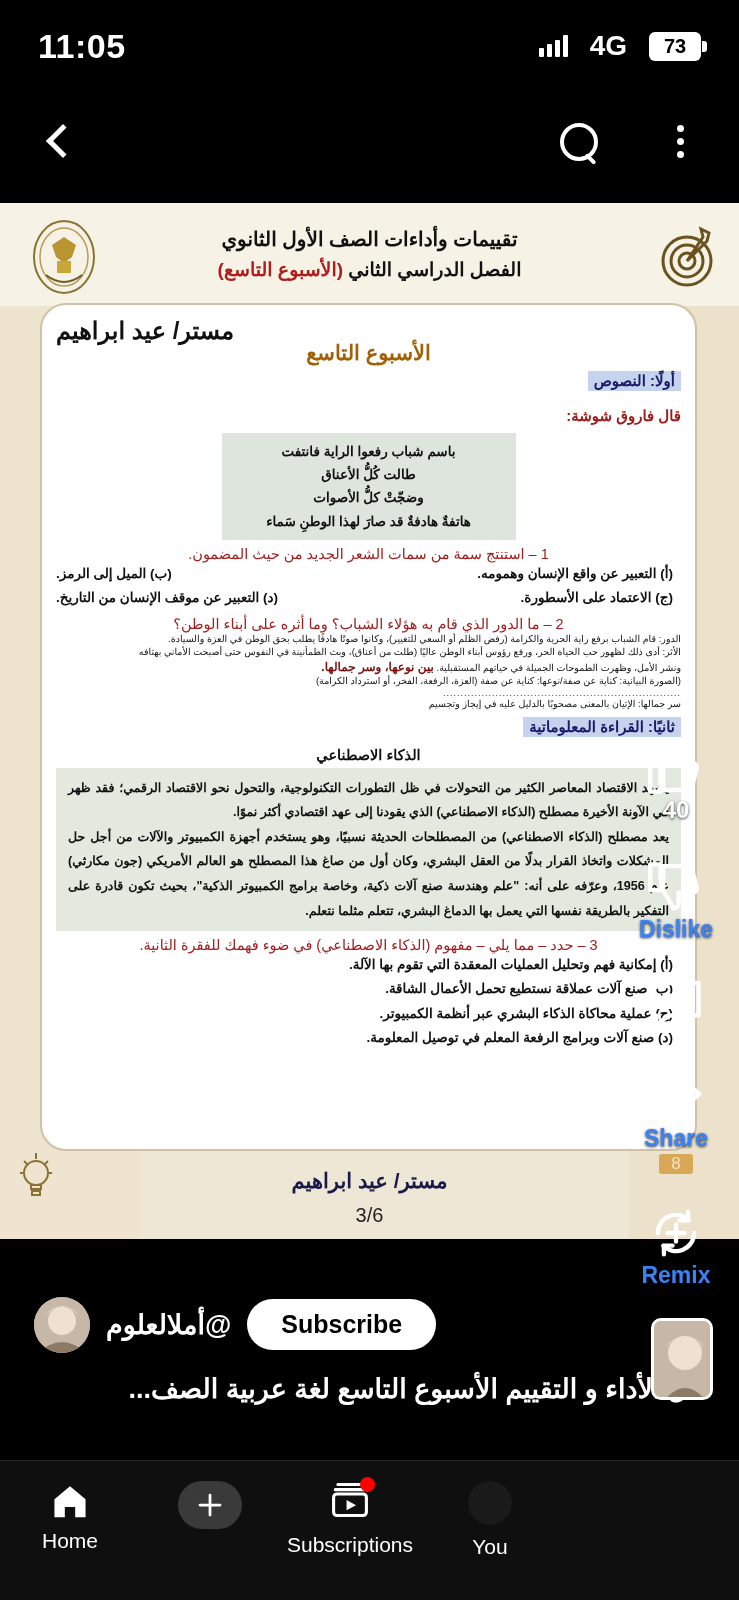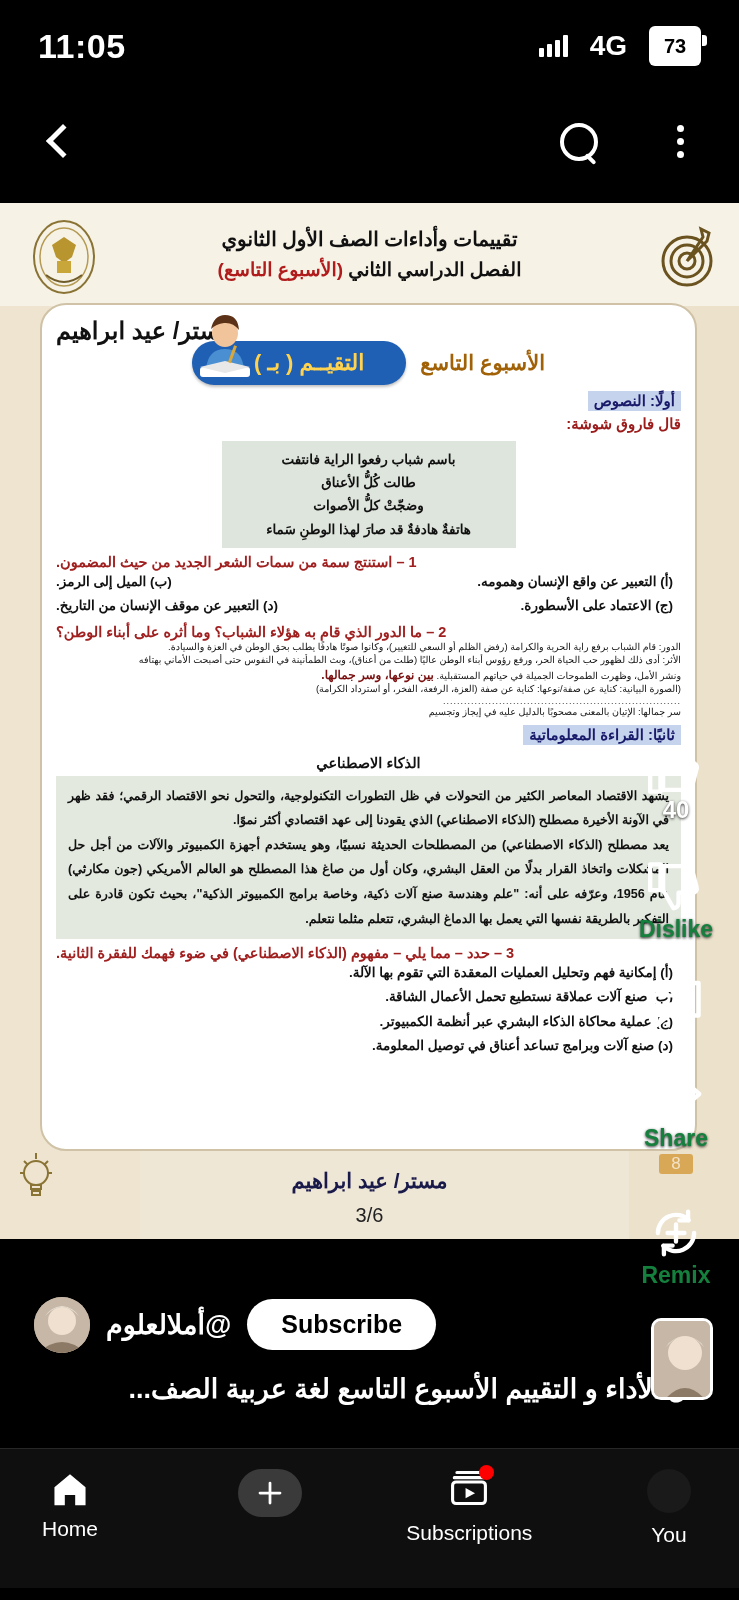--- a/index.html
+++ b/index.html
@@ -21,21 +21,21 @@
   .status-time{ font-size:34px; font-weight:bold; letter-spacing:.5px; }
   .status-right{ display:flex; align-items:center; gap:22px; }
   .sig{ display:flex; align-items:flex-end; gap:3px; height:22px; }
   .sig i{ display:block; width:5px; background:#fff; border-radius:1px; }
   .sig i:nth-child(1){ height:9px; }
   .sig i:nth-child(2){ height:13px; }
   .sig i:nth-child(3){ height:17px; }
   .sig i:nth-child(4){ height:22px; }
   .net-type{ font-size:28px; font-weight:bold; }
   .battery{
-    position:relative; width:52px; height:40px; background:#fff;
+    position:relative; width:52px; height:29px; background:#fff;
     border-radius:6px; color:#000; font-size:20px; font-weight:bold;
     display:flex; align-items:center; justify-content:center;
   }
   .battery::after{
     content:""; position:absolute; right:-6px; top:9px;
     width:5px; height:11px; background:#fff; border-radius:0 3px 3px 0;
   }
 
   
   .top-nav{
@@ -119,29 +119,29 @@
   }
   .boy-clip{ position:absolute; left:-6px; bottom:-2px; width:78px; height:78px; }
 
   .sec-head{
     direction:rtl; text-align:right; font-size:15px; font-weight:bold;
     color:#1a1a6b; background:#c5d4ec; display:inline-block;
     padding:1px 6px; margin-top:6px;
   }
   .row-rtl{ direction:rtl; text-align:right; }
   .said{ direction:rtl; text-align:right; font-size:15px; font-weight:bold;
-    color:#9c1c1c; margin-top:4px; }
+    color:#9c1c1c; margin-top:16px; }
 
   .poem{
     margin:8px auto 0 auto; width:294px; background:#dee5dc;
     padding:7px 10px; direction:rtl; text-align:center;
   }
   .poem div{ font-size:13.5px; font-weight:bold; color:#111; line-height:1.72; }
 
-  .q{ direction:rtl; text-align:left; font-size:14.5px; font-weight:bold;
+  .q{ direction:rtl; text-align:center; font-size:14.5px; font-weight:normal;
       color:#a02020; margin-top:6px; }
   .opts{ direction:rtl; font-size:13.5px; font-weight:bold; color:#111; }
   .opt-line{ display:flex; justify-content:space-between; padding:2px 8px 2px 0;
              line-height:1.5; }
   .opt-line span:first-child{ text-align:right; }
   .opt-line span:last-child{ text-align:right; }
 
   .ans-block{ direction:rtl; text-align:right; color:#111; margin-top:1px; }
   .ans-block .a{ font-size:9.5px; line-height:1.35; white-space:nowrap;
                  overflow:hidden; }
@@ -173,21 +173,21 @@
     display:flex; flex-direction:column; align-items:center; gap:2px;
     z-index:20;
   }
   .rail-item{ display:flex; flex-direction:column; align-items:center;
               cursor:pointer; }
   .rail-item .cnt{
     font-size:24px; font-weight:bold; color:#fff; margin-top:-6px;
     text-shadow:0 1px 3px rgba(0,0,0,.8);
   }
   .rail-item .lbl{
-    font-size:23px; font-weight:bold; color:#15803d;
+    font-size:23px; font-weight:bold; color:#3b82f6;
     text-shadow:0 1px 3px rgba(0,0,0,.85);
   }
   .rail-gap{ height:26px; }
   .share-badge{
     background:#d8a857; color:#f3e2c6; font-size:17px; border-radius:3px;
     padding:0 12px; margin-top:2px;
   }
 
   
   .meta{
@@ -209,23 +209,23 @@
     text-align:right; line-height:1.35;
   }
   .remix-thumb{
     position:absolute; right:26px; bottom:200px; width:62px; height:82px;
     border:3px solid #fff; border-radius:10px; overflow:hidden;
     background:#b9a99a; z-index:16;
   }
 
   
   .bottom-nav{
-    position:absolute; left:0; bottom:12px; width:739px; height:140px;
+    position:absolute; left:0; bottom:0; width:739px; height:140px;
     background:#0f0f0f; border-top:1px solid #272727;
-    display:flex; align-items:flex-start; justify-content:space-between;
+    display:flex; align-items:flex-start; justify-content:flex-start;
     padding-top:20px;
   }
   .bn-item{ display:flex; flex-direction:column; align-items:center; gap:10px;
             width:140px; cursor:pointer; }
   .bn-label{ font-size:21px; color:#fff; }
   .bn-create{
     width:64px; height:48px; border-radius:24px; background:#3a3a3a;
     display:flex; align-items:center; justify-content:center;
   }
   .bn-avatar{ width:44px; height:44px; border-radius:50%; background:#1a1a1a; }
@@ -298,31 +298,20 @@
 
     <div class="paper">
       <div class="paper-inner">
 
         <div class="banner-row">
           <div class="teacher-name">مستر/ عيد ابراهيم</div>
         </div>
 
         <div class="pill-row">
           <div class="week-label">الأسبوع التاسع</div>
-          <div class="eval-pill">
-            <span>التقيــم ( بـ )</span>
-            <svg class="boy-clip" viewBox="0 0 78 78">
-              <ellipse cx="39" cy="24" rx="13" ry="14" fill="#f2c49b"></ellipse>
-              <path d="M25 20 Q28 6 39 6 Q52 6 53 21 Q47 13 38 14 Q30 15 25 20 Z" fill="#5b3217"></path>
-              <path d="M20 60 Q22 40 39 40 Q56 40 58 60 Z" fill="#4a8fd1"></path>
-              <rect x="14" y="58" width="50" height="10" rx="3" fill="#fff"></rect>
-              <path d="M14 58 L39 52 L64 58 L39 64 Z" fill="#e8e8e8"></path>
-              <rect x="45" y="36" width="3" height="18" transform="rotate(20 46 45)" fill="#d8a83a"></rect>
-            </svg>
-          </div>
         </div>
 
         <div class="row-rtl">
           <div class="sec-head">أولًا: النصوص</div>
           <div class="said">قال فاروق شوشة:</div>
         </div>
 
         <div class="poem">
           <div>باسم شباب رفعوا الراية فانتفت</div>
           <div>طالت كُلُّ الأعناق</div>
@@ -368,21 +357,21 @@
           <div class="opt-line" style="justify-content:flex-start">
             <span><span>(أ)</span> <span>إمكانية فهم وتحليل العمليات المعقدة التي تقوم بها الآلة.</span></span>
           </div>
           <div class="opt-line" style="justify-content:flex-start">
             <span><span>(ب)</span> <span>صنع آلات عملاقة نستطيع تحمل الأعمال الشاقة.</span></span>
           </div>
           <div class="opt-line" style="justify-content:flex-start">
             <span><span>(ج)</span> <span>عملية محاكاة الذكاء البشري عبر أنظمة الكمبيوتر.</span></span>
           </div>
           <div class="opt-line" style="justify-content:flex-start">
-            <span><span>(د)</span> <span>صنع آلات وبرامج تساعد أعناق في توصيل المعلومة.</span></span>
+            <span><span>(د)</span> <span>صنع آلات وبرامج الرفعة المعلم في توصيل المعلومة.</span></span>
           </div>
         </div>
 
       </div>
     </div>
 
     <svg class="bulb" viewBox="0 0 40 54">
       <circle cx="20" cy="22" r="12" fill="none" stroke="#8a7435" stroke-width="2"></circle>
       <rect x="15" y="34" width="10" height="4" fill="none" stroke="#8a7435" stroke-width="2"></rect>
       <rect x="16" y="40" width="8" height="4" fill="none" stroke="#8a7435" stroke-width="2"></rect>

